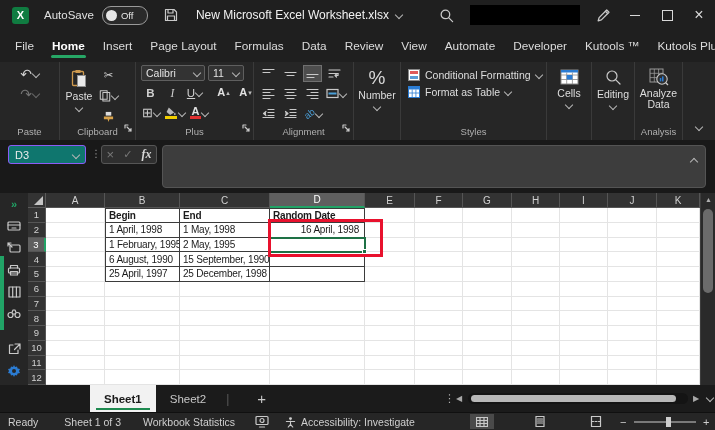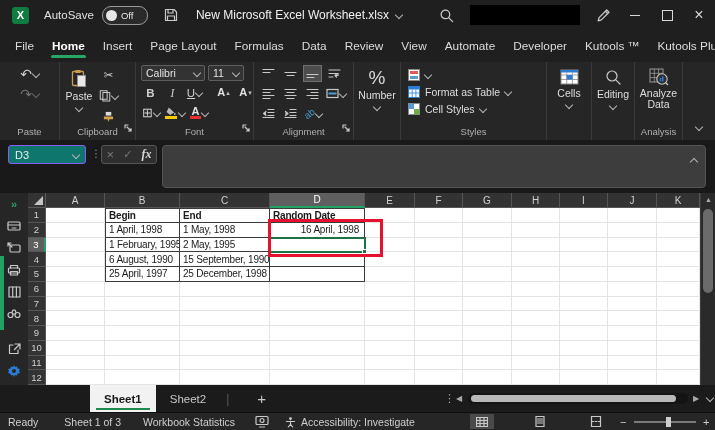--- a/index.html
+++ b/index.html
@@ -266,21 +266,21 @@
           <span class="cv"></span>
         </div>
         <div class="icbtn">
           <span style="display:flex;flex-direction:column;align-items:center;">
             <span class="fontA">A</span>
             <span class="colorbar" style="background:#e03030;width:11px;"></span>
           </span>
           <span class="cv"></span>
         </div>
       </div>
-      <div class="glabel">Font</div>
+      <div class="glabel">Plus</div>
       <span class="launch">
         <svg class="ic" width="8" height="8" viewBox="0 0 8 8">
             <path d="M1 1h3M1 1v3M3 3l4 4M7 4.5V7H4.5"></path>
           </svg>
       </span>
     </div>
 
     <div class="grp" style="width:100px;">
       <div class="gr">
         <div class="icbtn">
@@ -364,38 +364,30 @@
     </div>
 
     <div class="grp" style="width:146px;">
       <div style="padding-top:4px;">
         <div class="srow">
           <svg width="12" height="12" viewBox="0 0 12 12">
               <rect x="0.5" y="0.5" width="11" height="11" fill="#fff" stroke="#888"></rect>
               <rect x="2" y="2" width="8" height="3" fill="#e05a5a"></rect>
               <rect x="2" y="7" width="8" height="3" fill="#5b9bd5"></rect>
             </svg>
+          <span>Conditional Formatting</span>
           <span class="cv"></span>
         </div>
         <div class="srow">
           <svg width="12" height="12" viewBox="0 0 12 12">
               <rect x="0.5" y="0.5" width="11" height="11" fill="#fff" stroke="#2b7cd3"></rect>
               <rect x="0.5" y="0.5" width="11" height="3" fill="#2b7cd3"></rect>
               <path d="M0.5 7h11M4.2 3.5V11.5M7.9 3.5V11.5" stroke="#2b7cd3" stroke-width="0.8"></path>
             </svg>
           <span>Format as Table</span>
-          <span class="cv"></span>
-        </div>
-        <div class="srow">
-          <svg width="12" height="12" viewBox="0 0 12 12">
-              <rect x="0.5" y="0.5" width="11" height="11" fill="#fff" stroke="#888"></rect>
-              <rect x="0.5" y="0.5" width="5.5" height="5.5" fill="#5b9bd5"></rect>
-              <rect x="6" y="6" width="5.5" height="5.5" fill="#70ad47"></rect>
-            </svg>
-          <span>Cell Styles</span>
           <span class="cv"></span>
         </div>
       </div>
       <div class="glabel">Styles</div>
     </div>
 
     <div class="grp" style="width:45px;">
       <div class="bigbtn">
         <svg width="19" height="16" viewBox="0 0 19 16">
           <rect x="1" y="1" width="17" height="14" fill="#fff" stroke="#8a8a8a"></rect>

